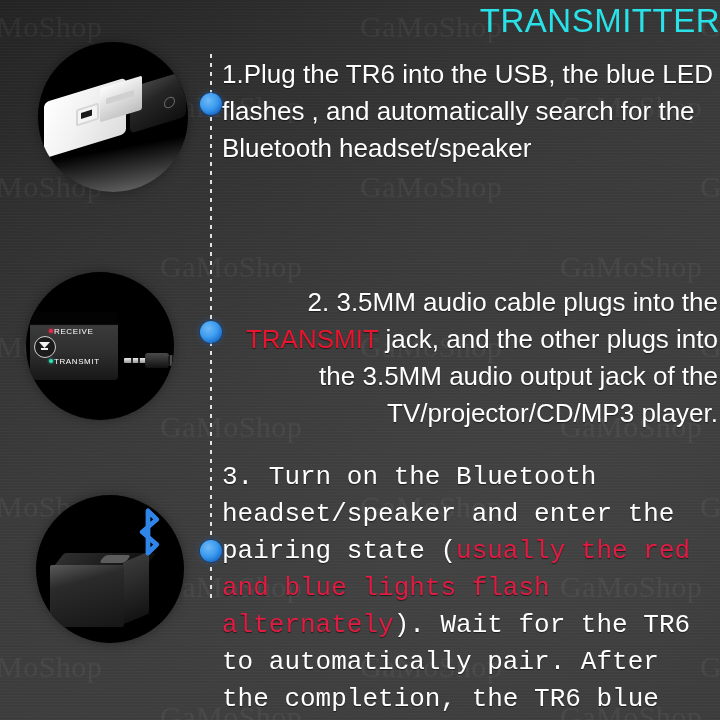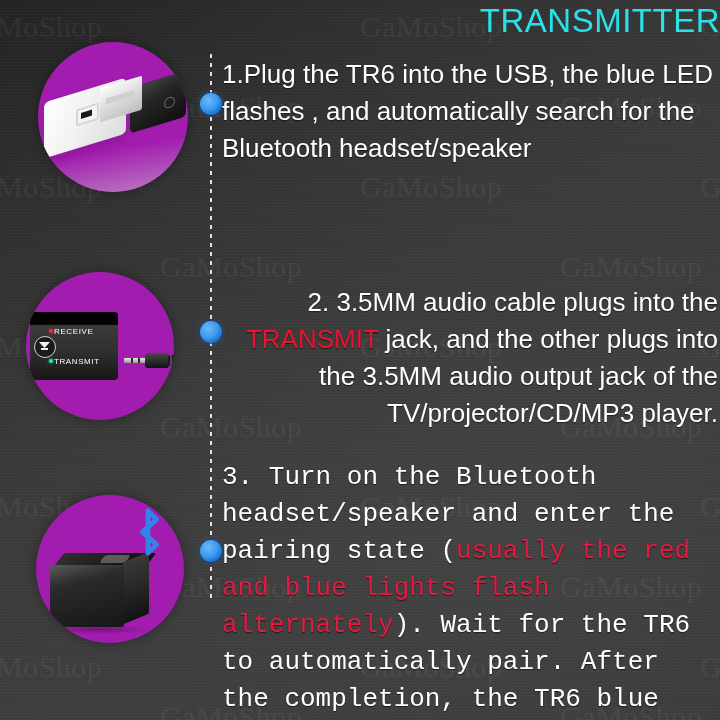--- a/index.html
+++ b/index.html
@@ -87,21 +87,21 @@
     background: radial-gradient(circle at 38% 34%, #6fb9f5 0%, #3b9bf0 45%, #1e72cf 72%, #1b5fae 100%);
     box-shadow: 0 0 0 1px rgba(20,60,110,.75), 0 0 6px rgba(40,120,220,.45);
     z-index: 5;
   }
 
   
   .photo {
     position: absolute;
     border-radius: 50%;
     overflow: hidden;
-    background: #a21caf;
+    background: #000000;
     z-index: 3;
     box-shadow: 0 0 12px rgba(0,0,0,.35);
   }
   #photo-1 { left: 38px;  top: 42px;  width: 150px; height: 150px; }
   #photo-2 { left: 26px;  top: 272px; width: 148px; height: 148px; }
   #photo-3 { left: 36px;  top: 495px; width: 148px; height: 148px; }
 
   .inner { position: absolute; inset: 0; }
 
   

